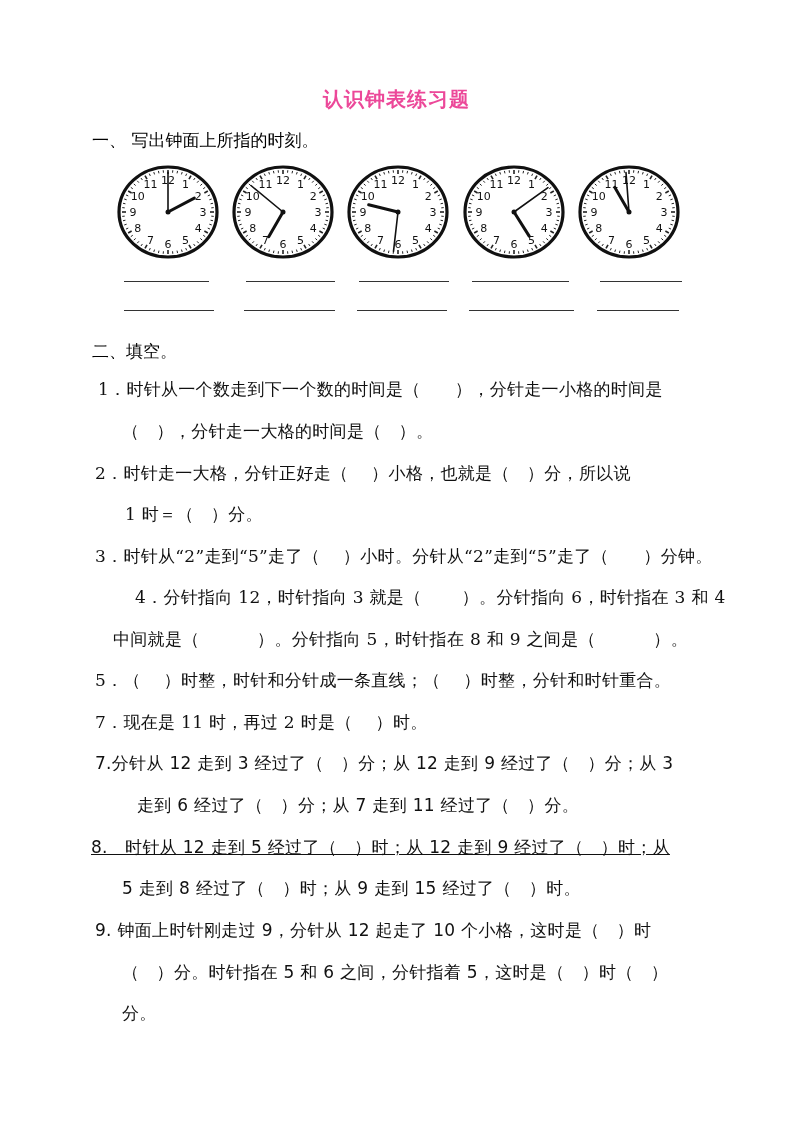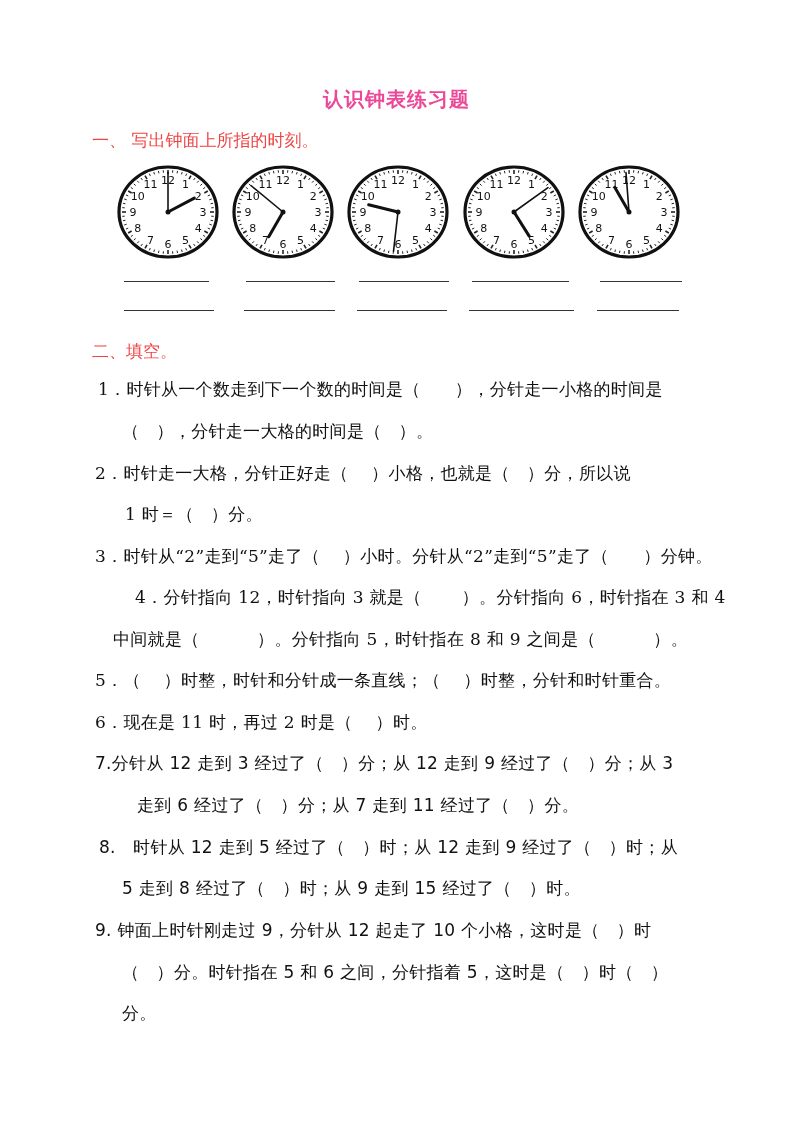--- a/index.html
+++ b/index.html
@@ -1,21 +1,21 @@
 <!DOCTYPE html>
 <html><head>
 <meta charset="utf-8">
 <style>
   html, body { margin:0; padding:0; background:#ffffff; }
   body { width:793px; height:1122px; position:relative; overflow:hidden;
          font-family: "DejaVu Serif", "Liberation Serif", serif; color:#111; }
   .abs { position:absolute; white-space:nowrap; }
   .title { left:0; width:793px; top:86px; text-align:center; font-size:20px; font-weight:bold;
            font-family:"DejaVu Sans", sans-serif; color:#ec4899; letter-spacing:1px; }
-  .sec { font-size:17px; color:#ef4444; }
+  .sec { font-size:17px; color:#000000; }
   .q { font-size:17px; letter-spacing:0.3px; }
   .q.sans { font-family:"DejaVu Sans","Liberation Sans",sans-serif; }
   .clock { position:absolute; }
   .blank { position:absolute; height:0; border-top:1.3px solid #333; }
 </style>
 </head>
 <body>
 
 <div class="abs title">认识钟表练习题</div>
 
@@ -444,23 +444,23 @@
 <div class="abs q" style="left:95px; top:462px;">2．时针走一大格，分针正好走（　 ）小格，也就是（　）分，所以说</div>
 <div class="abs q" style="left:125px; top:503px;">1 时＝（　）分。</div>
 
 <div class="abs q" style="left:95px; top:545px;">3．时针从“2”走到“5”走了（　 ）小时。分针从“2”走到“5”走了（　　）分钟。</div>
 
 <div class="abs q" style="left:95px; top:586px;margin-left:40px;">4．分针指向 12，时针指向 3 就是（　　 ）。分针指向 6，时针指在 3 和 4</div>
 <div class="abs q" style="left:113px; top:628px;">中间就是（　　　 ）。分针指向 5，时针指在 8 和 9 之间是（　　　 ）。</div>
 
 <div class="abs q" style="left:95px; top:669px;">5．（　 ）时整，时针和分针成一条直线；（　 ）时整，分针和时针重合。</div>
 
-<div class="abs q" style="left:95px; top:711px;">6．现在是 11 时，再过 2 时是（　 ）时。</div>
+<div class="abs q" style="left:95px; top:711px;">7．现在是 11 时，再过 2 时是（　 ）时。</div>
 
 <div class="abs q sans" style="left:95px; top:752px;">7.分针从 12 走到 3 经过了（　）分；从 12 走到 9 经过了（　）分；从 3</div>
 <div class="abs q sans" style="left:137px; top:794px;">走到 6 经过了（　）分；从 7 走到 11 经过了（　）分。</div>
 
-<div class="abs q sans" style="left:99px; top:836px;">8.　时针从 12 走到 5 经过了（　）时；从 12 走到 9 经过了（　）时；从</div>
+<div class="abs q sans" style="left:91px; top:836px;text-decoration:underline;">8.　时针从 12 走到 5 经过了（　）时；从 12 走到 9 经过了（　）时；从</div>
 <div class="abs q sans" style="left:122px; top:877px;">5 走到 8 经过了（　）时；从 9 走到 15 经过了（　）时。</div>
 
 <div class="abs q sans" style="left:95px; top:919px;">9. 钟面上时针刚走过 9，分针从 12 起走了 10 个小格，这时是（　）时</div>
 <div class="abs q sans" style="left:122px; top:961px;">（　）分。时针指在 5 和 6 之间，分针指着 5，这时是（　）时（　）</div>
 <div class="abs q sans" style="left:122px; top:1002px;">分。</div>
 
 </body></html>

